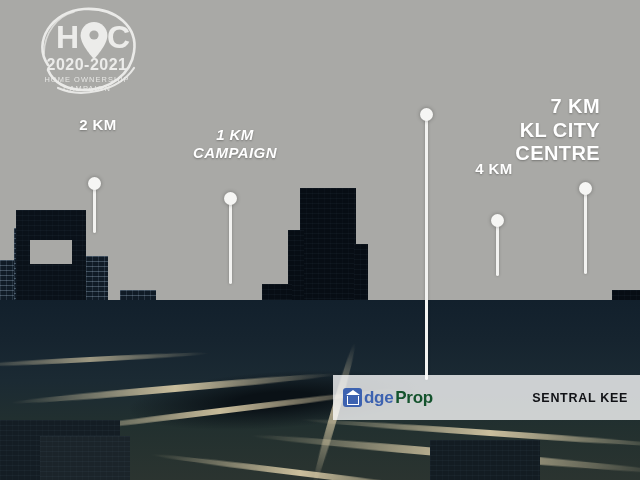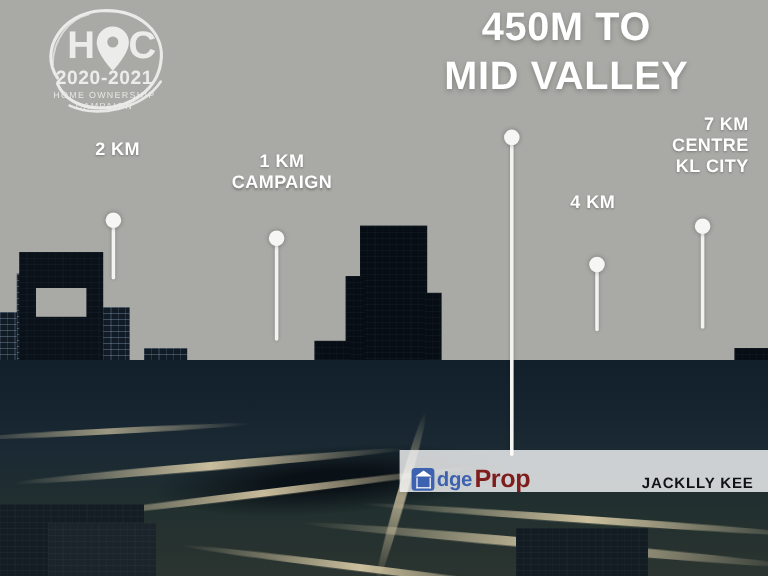--- a/index.html
+++ b/index.html
@@ -95,42 +95,42 @@
     letter-spacing:.6px;text-align:center;
     text-shadow:0 2px 4px rgba(70,70,68,.4);
   }
   #title .ln{display:block;white-space:nowrap;}
 
   
   #hoc{position:absolute;left:22px;top:2px;width:130px;height:98px;opacity:.92;}
 
   
   #banner{
-    position:absolute;left:333px;top:375px;width:307px;height:35px;
+    position:absolute;left:333px;top:375px;width:307px;height:45px;
     background:rgba(255,255,255,.78);
-    display:flex;align-items:flex-end;justify-content:space-between;
+    display:flex;align-items:center;justify-content:space-between;
     padding:0 12px 0 10px;box-sizing:border-box;
   }
   #logo-edgeprop{display:flex;align-items:center;gap:2px;}
   .ep-mark{
     width:19px;height:19px;border-radius:3px;
     background:#3d62b0;position:relative;display:flex;
     align-items:center;justify-content:center;flex:0 0 auto;
   }
   .ep-mark .roof{
     position:absolute;top:2px;left:50%;margin-left:-7px;
     width:0;height:0;border-left:7px solid transparent;border-right:7px solid transparent;
     border-bottom:5px solid #fff;
   }
   .ep-mark .body{
     position:absolute;bottom:2.5px;left:50%;margin-left:-6px;
     width:12px;height:9px;border:1.6px solid #fff;border-top:none;box-sizing:border-box;
   }
   .ep-dge{font-size:17px;font-weight:bold;color:#3d62b0;line-height:1;letter-spacing:-.3px;}
-  .ep-prop{font-size:21px;font-weight:bold;color:#7f1d1d;line-height:1;letter-spacing:-.3px;}
+  .ep-prop{font-size:17px;font-weight:bold;color:#14532d;line-height:1;letter-spacing:-.3px;}
   #agent-name{
     font-size:12.5px;font-weight:bold;color:#111216;letter-spacing:.7px;white-space:nowrap;
   }
 </style>
 </head>
 <body>
 
 <div id="poster">
 
   <div id="skyline">
@@ -203,24 +203,20 @@
         <text x="85" y="46" font-family="Liberation Sans, sans-serif" font-size="32" font-weight="bold">C</text>
         <path d="M72 20 c-7.4 0-13.4 6-13.4 13.4 C58.6 43 72 57 72 57 s13.4-14 13.4-23.6 C85.4 26 79.4 20 72 20 z"></path>
         <circle cx="72" cy="33" r="4.6" fill="#a9a9a6"></circle>
         <text x="65" y="68" text-anchor="middle" font-family="Liberation Sans, sans-serif" font-size="16" font-weight="bold" letter-spacing="0.5">2020-2021</text>
         <text x="65" y="80" text-anchor="middle" font-family="Liberation Sans, sans-serif" font-size="7.4" letter-spacing="1.1" opacity=".92">HOME OWNERSHIP</text>
         <text x="65" y="89" text-anchor="middle" font-family="Liberation Sans, sans-serif" font-size="7.4" letter-spacing="1.1" opacity=".92">CAMPAIGN</text>
       </g>
     </svg>
   </div>
 
-  <div id="title">
-    <span class="ln">450M TO</span>
-    <span class="ln">MID VALLEY</span>
-  </div>
 
   <div class="pin" style="left:88px;top:177px;width:13px;height:56px;">
     <div class="stem" style="height:50px;"></div>
     <div class="dot"></div>
   </div>
   <div class="pin" style="left:224px;top:192px;width:13px;height:92px;">
     <div class="stem" style="height:86px;"></div>
     <div class="dot"></div>
   </div>
   <div class="pin" style="left:420px;top:108px;width:13px;height:272px;">
@@ -233,40 +229,40 @@
   </div>
   <div class="pin" style="left:579px;top:182px;width:13px;height:92px;">
     <div class="stem" style="height:86px;"></div>
     <div class="dot"></div>
   </div>
 
   <div class="lbl" style="left:48px;top:116px;font-size:15px;text-align:center;width:100px;">
     <span class="ln">2 KM</span>
   </div>
 
-  <div class="lbl" style="left:190px;top:126px;font-size:15px;text-align:center;width:90px;">
+  <div class="lbl" style="left:190px;top:126px;font-size:15px;text-align:center;width:90px;font-style:italic;">
     <span class="ln">1 KM</span>
     <span class="ln">CAMPAIGN</span>
   </div>
 
   <div class="lbl" style="left:435px;top:160px;font-size:15px;text-align:center;width:118px;">
     <span class="ln">4 KM</span>
   </div>
 
-  <div class="lbl" style="left:484px;top:95px;font-size:15px;text-align:right;width:140px;">
+  <div class="lbl" style="left:460px;top:95px;font-size:20px;text-align:right;width:140px;">
     <span class="ln">7 KM</span>
+    <span class="ln">KL CITY</span>
     <span class="ln">CENTRE</span>
-    <span class="ln">KL CITY</span>
   </div>
 
   <div id="banner">
     <div id="logo-edgeprop">
       <span class="ep-mark">
         <span class="roof"></span>
         <span class="body"></span>
       </span>
       <span class="ep-dge">dge</span>
       <span class="ep-prop">Prop</span>
     </div>
-    <div id="agent-name">JACKLLY KEE</div>
+    <div id="agent-name">SENTRAL KEE</div>
   </div>
 
 </div>
 
 </body></html>

